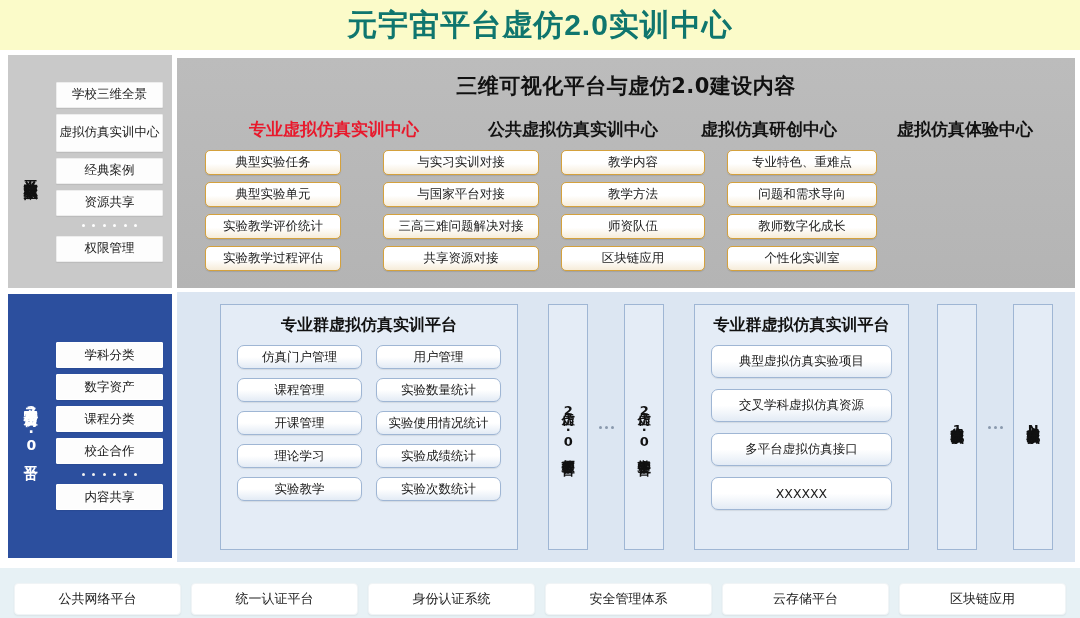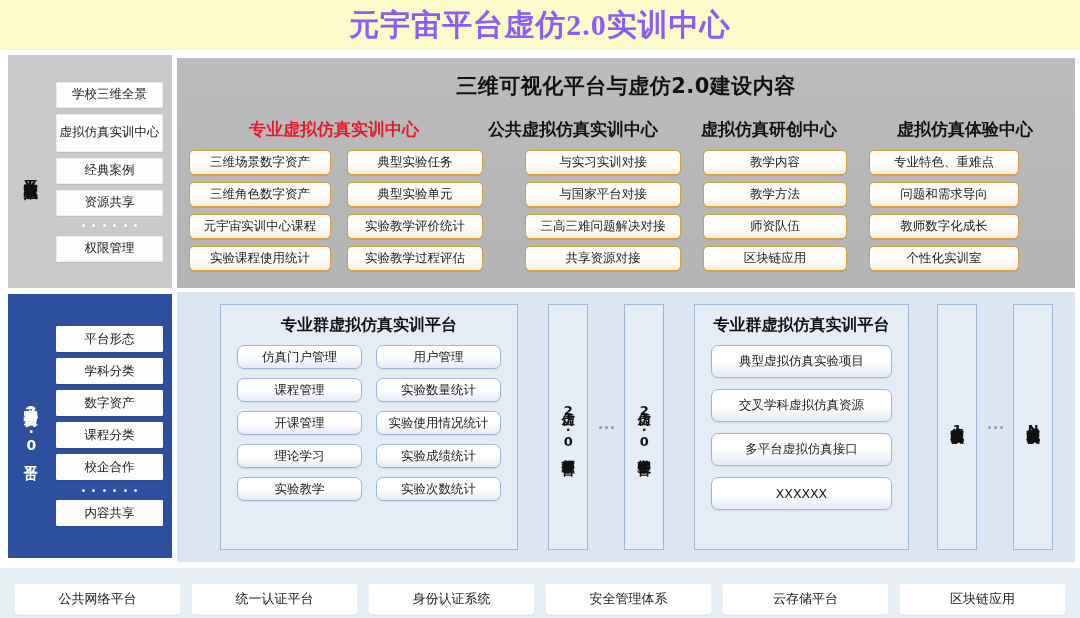--- a/index.html
+++ b/index.html
@@ -12,22 +12,22 @@
   }
   #root { position: relative; width: 1080px; height: 618px; background: #ffffff; }
 
   
   .title-bar {
     position: absolute; left: 0; top: 0; width: 1080px; height: 50px;
     background: #fbfbc9;
     display: flex; align-items: center; justify-content: center;
   }
   .title-bar .title-text {
-    font-size: 30px; font-weight: bold; color: #8b5cf6; letter-spacing: 1px;
-    font-family: Liberation Serif, serif;
+    font-size: 30px; font-weight: bold; color: #0f766e; letter-spacing: 1px;
+    font-family: Liberation Sans, sans-serif;
   }
 
   
   .side-gray {
     position: absolute; left: 8px; top: 55px; width: 164px; height: 233px;
     background: #c9c9c9;
     display: flex; flex-direction: row; align-items: stretch;
   }
   .side-blue {
     position: absolute; left: 8px; top: 294px; width: 164px; height: 264px;
@@ -198,21 +198,20 @@
           <i></i>
           <i></i>
         </div>
       <div class="side-btn">权限管理</div>
     </div>
   </div>
 
   <div class="side-blue">
     <div class="side-vtext">元宇宙平台虚仿2.0平台</div>
     <div class="side-items">
-      <div class="side-btn">平台形态</div>
       <div class="side-btn">学科分类</div>
       <div class="side-btn">数字资产</div>
       <div class="side-btn">课程分类</div>
       <div class="side-btn">校企合作</div>
       <div class="dots-h">
           <i></i>
           <i></i>
           <i></i>
           <i></i>
           <i></i>
@@ -226,26 +225,20 @@
     <div class="panel-title">三维可视化平台与虚仿2.0建设内容</div>
 
     <div class="col-headers">
       <div class="col-head red" style="left:12px; width:290px;">专业虚拟仿真实训中心</div>
       <div class="col-head" style="left:302px; width:188px;">公共虚拟仿真实训中心</div>
       <div class="col-head" style="left:508px; width:168px;">虚拟仿真研创中心</div>
       <div class="col-head" style="left:690px; width:196px;">虚拟仿真体验中心</div>
     </div>
 
     <div class="grid-cols">
-      <div class="gcol" style="width:142px;">
-        <div class="gbox">三维场景数字资产</div>
-        <div class="gbox">三维角色数字资产</div>
-        <div class="gbox">元宇宙实训中心课程</div>
-        <div class="gbox">实验课程使用统计</div>
-      </div>
       <div style="width:16px;"></div>
       <div class="gcol" style="width:136px;">
         <div class="gbox">典型实验任务</div>
         <div class="gbox">典型实验单元</div>
         <div class="gbox">实验教学评价统计</div>
         <div class="gbox">实验教学过程评估</div>
       </div>
       <div style="width:42px;"></div>
       <div class="gcol" style="width:156px;">
         <div class="gbox">与实习实训对接</div>

